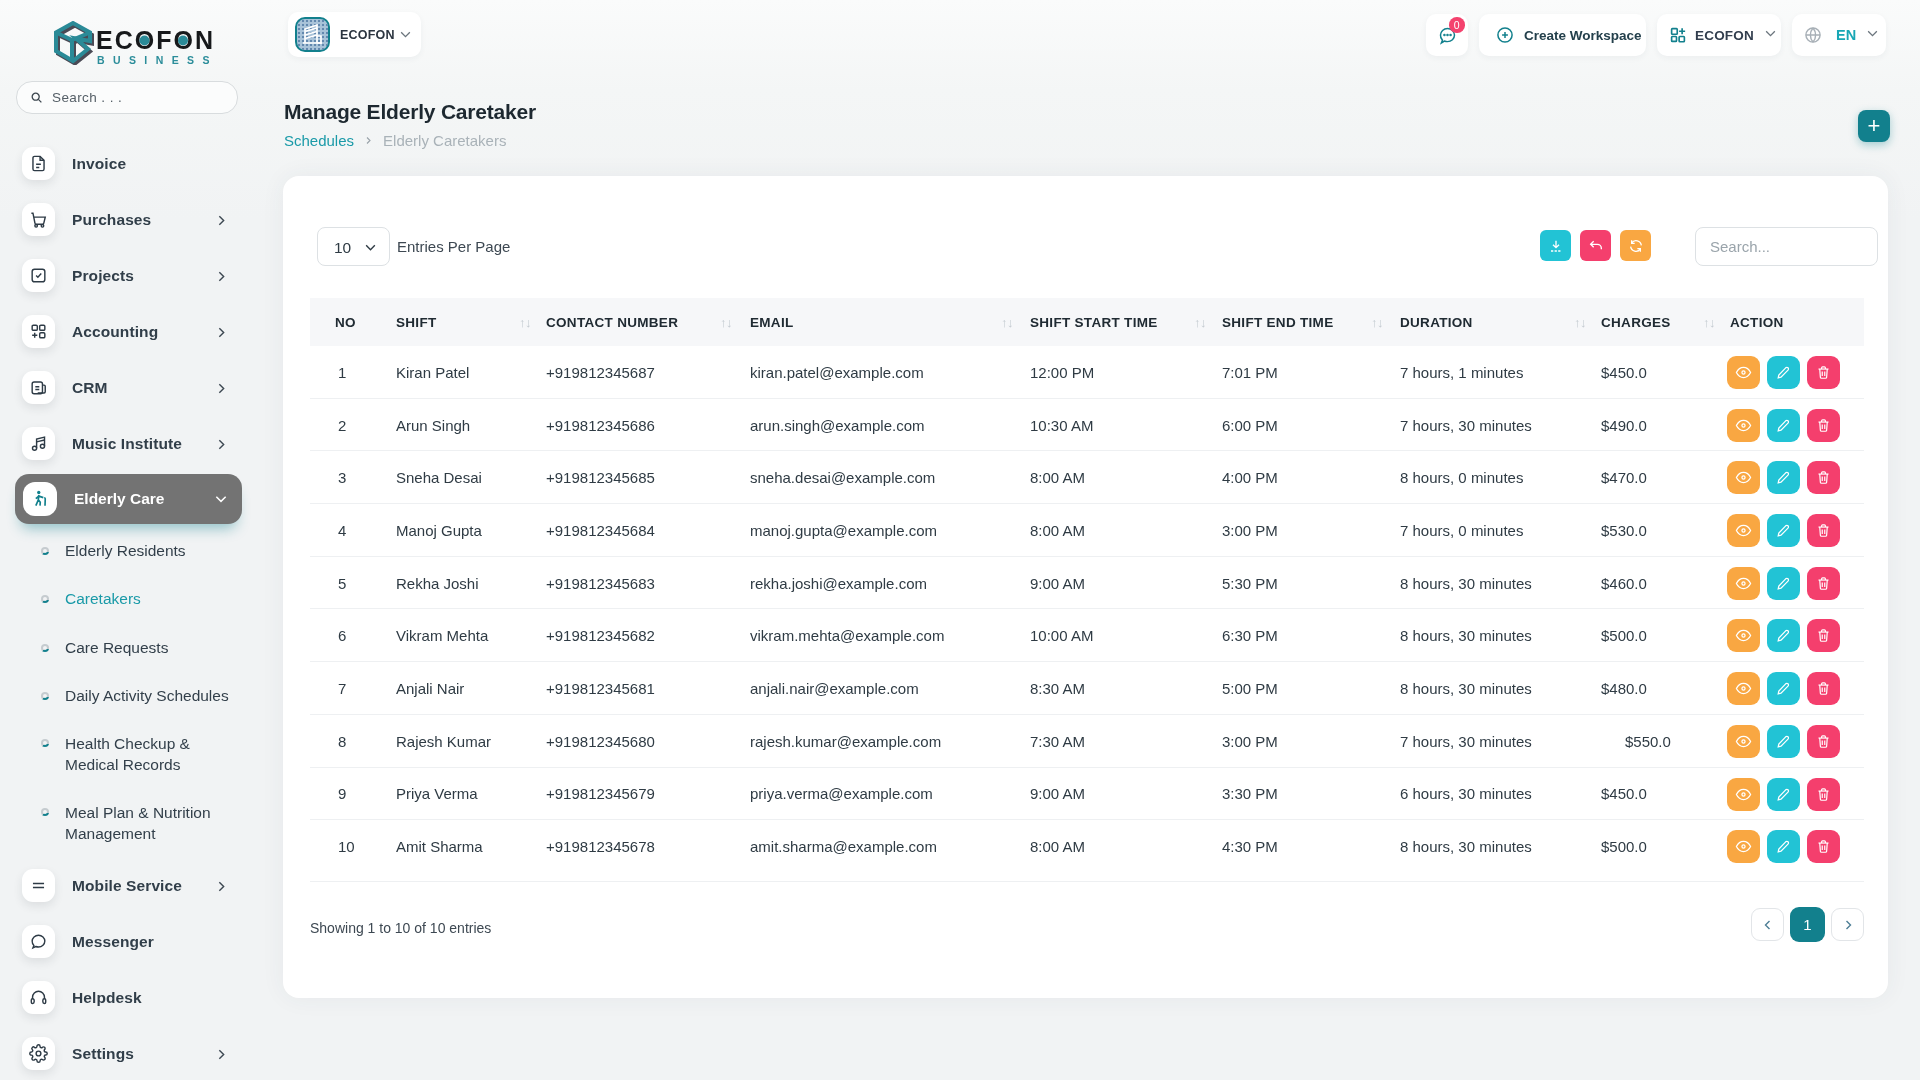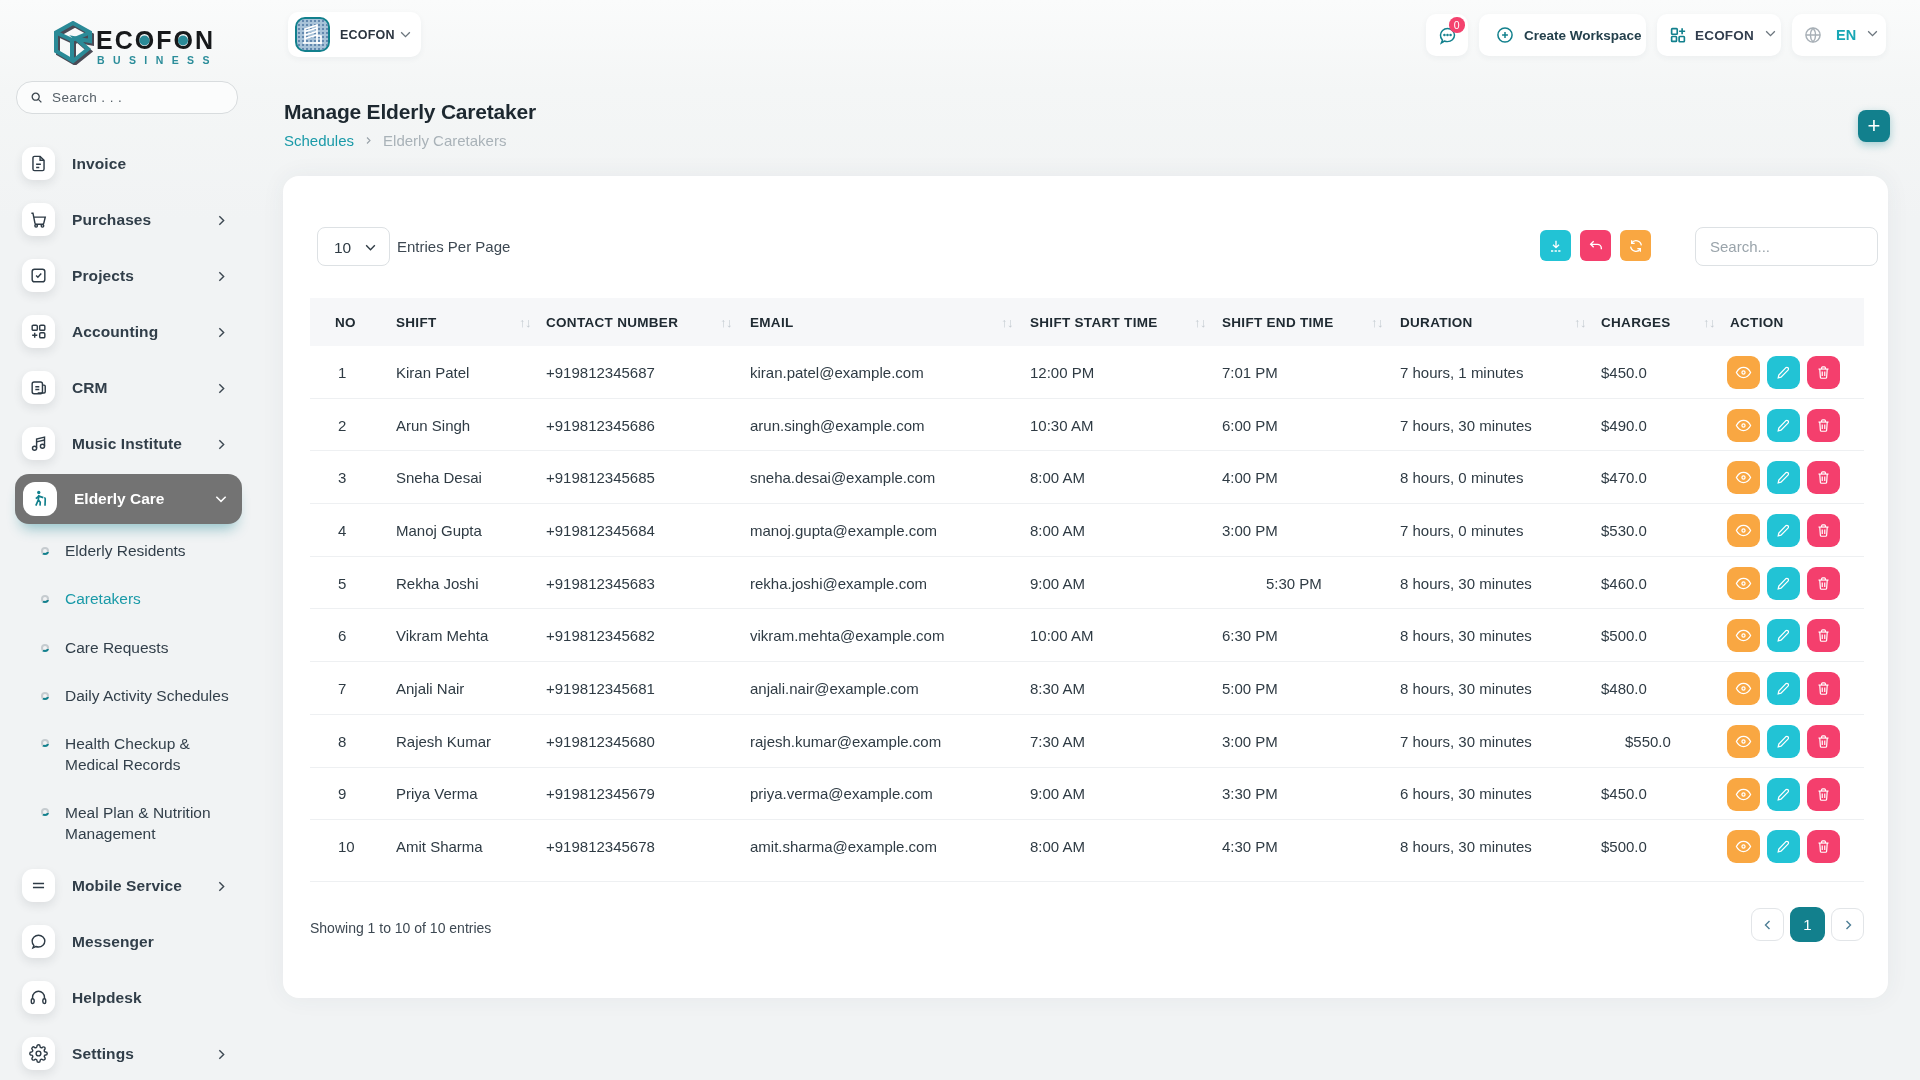--- a/index.html
+++ b/index.html
@@ -530,21 +530,21 @@
             <path d="M10 10.5 v7 M14 10.5 v7"></path>
           </svg>
         </div>
       </div>
       <div class="trow">
         <div class="tc" style="left:28px;">5</div>
         <div class="tc" style="left:86px;">Rekha Joshi</div>
         <div class="tc" style="left:236px;">+919812345683</div>
         <div class="tc" style="left:440px;">rekha.joshi@example.com</div>
         <div class="tc" style="left:720px;">9:00 AM</div>
-        <div class="tc" style="left:956px;">5:30 PM</div>
+        <div class="tc" style="left:912px;">5:30 PM</div>
         <div class="tc" style="left:1090px;">8 hours, 30 minutes</div>
         <div class="tc" style="left:1291px;">$460.0</div>
         <div class="act a-eye">
           <svg width="17" height="17" viewBox="0 0 24 24" fill="none" stroke="#fff" stroke-width="1.8">
             <path d="M2 12 C4.5 7 8 4.8 12 4.8 C16 4.8 19.5 7 22 12 C19.5 17 16 19.2 12 19.2 C8 19.2 4.5 17 2 12 Z"></path>
             <circle cx="12" cy="12" r="2.2"></circle>
           </svg>
         </div>
         <div class="act a-ed">
           <svg width="15" height="15" viewBox="0 0 24 24" fill="none" stroke="#fff" stroke-width="2">

